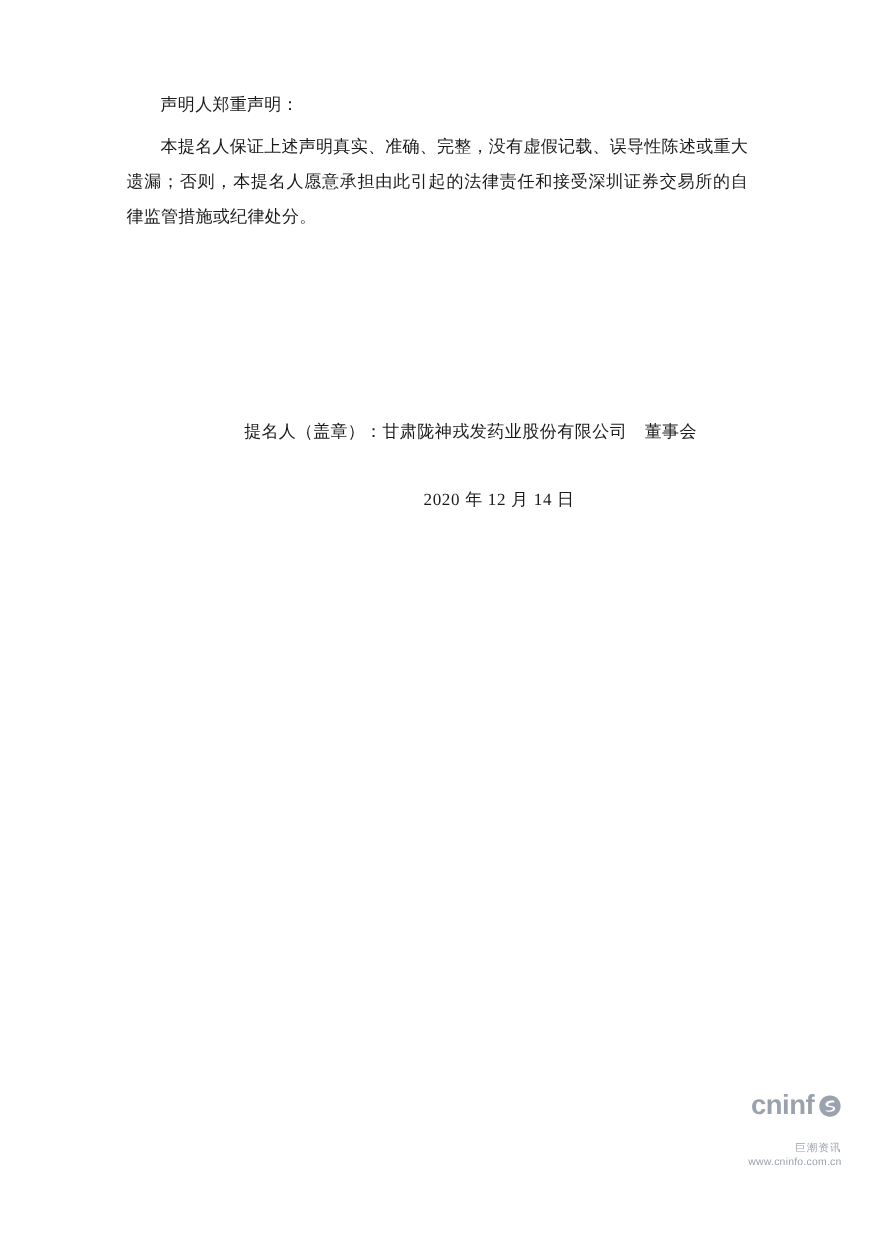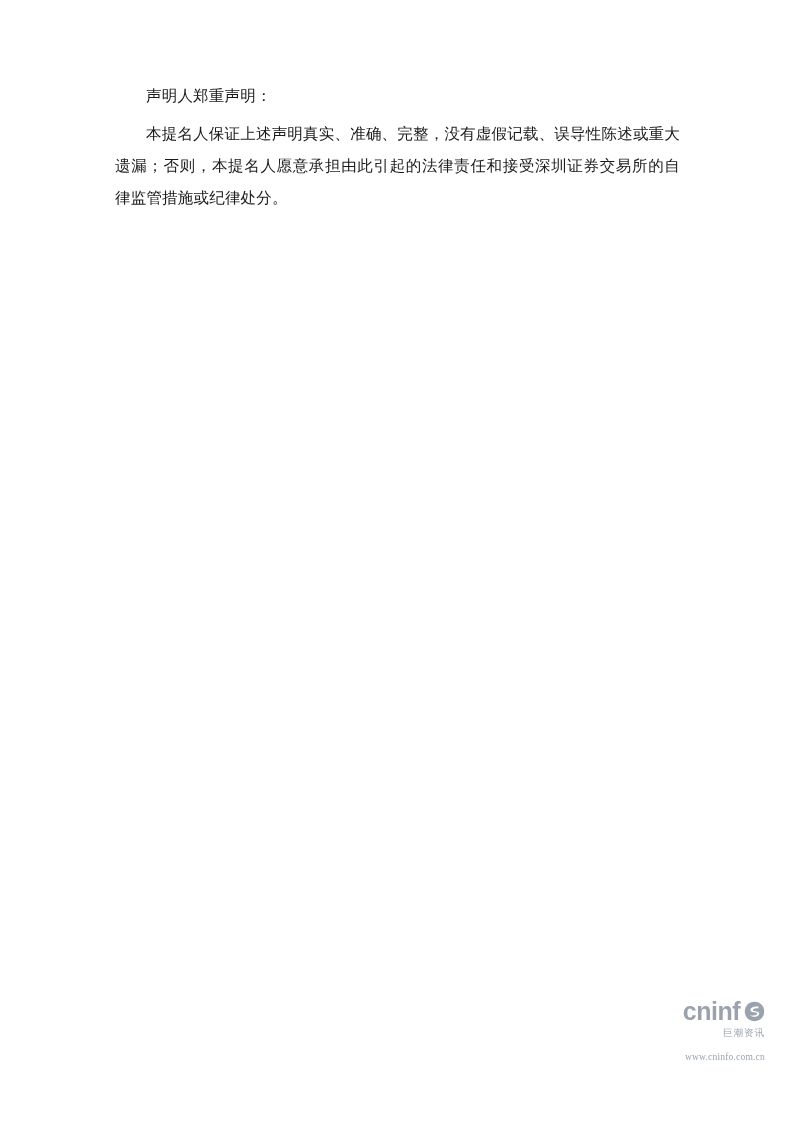--- a/index.html
+++ b/index.html
@@ -94,44 +94,50 @@
   }
   .logo-mark {
     width: 21px;
     height: 21px;
     display: inline-block;
   }
   .logo-sub {
     font-family: Liberation Serif, serif;
     font-size: 9.5px;
     color: #9aa3ad;
-    margin-top: 3px;
+    margin-top: 19px;
     letter-spacing: 0.3px;
   }
   .logo-sub .cn {
     letter-spacing: 1px;
   }
   .logo-url {
-    font-family: Liberation Serif, serif;
+    font-family: Liberation Sans, sans-serif;
     font-size: 9.5px;
     color: #9aa3ad;
-    margin-top: 12px;
+    margin-top: 1px;
     letter-spacing: 0.2px;
   }
 </style>
 </head>
 <body>
 
 <div class="page">
 
   <div class="content">
     <p class="para first">声明人郑重声明：</p>
     <p class="para second">本提名人保证上述声明真实、准确、完整，没有虚假记载、误导性陈述或重大遗漏；否则，本提名人愿意承担由此引起的法律责任和接受深圳证券交易所的自律监管措施或纪律处分。</p>
   </div>
 
+  <div class="signature-block">
+    <div class="signer">
+      <span>提名人（盖章）：</span><span class="company">甘肃陇神戎发药业股份有限公司</span><span class="board">董事会</span>
+    </div>
+    <div class="date-line">2020 年 12 月 14 日</div>
+  </div>
 
   <div class="footer-logo">
     <div class="logo-row">
       <span class="logo-text">cninf</span>
       <span class="logo-mark">
         <svg width="21" height="21" viewBox="0 0 21 21" xmlns="http://www.w3.org/2000/svg">
           <path d="M10.5 0.8 C16 0.8 20.2 5 20.2 10.5 C20.2 16 16 20.2 10.5 20.2 C5 20.2 0.8 16 0.8 10.5 C0.8 5 5 0.8 10.5 0.8 Z" fill="#9aa3ad"></path>
           <path d="M14.4 5.6 C12.2 5.2 8.6 5.6 7.1 7.3 C5.6 9 6.6 10.6 8.6 11.1 C10.6 11.6 12.8 11.4 13.3 12.2 C13.8 13.1 11.9 14.4 9.2 14.6 C7.8 14.7 6.7 14.6 5.8 14.3 C7.6 15.9 10.9 16.2 13.1 15.2 C15.5 14.1 15.9 12.1 14.3 11.1 C12.9 10.2 10.2 10.3 9.2 9.7 C8.3 9.1 9.2 7.9 11.1 7.4 C12.2 7.1 13.4 7.1 14.4 7.3 Z" fill="#ffffff"></path>
         </svg>
       </span>

